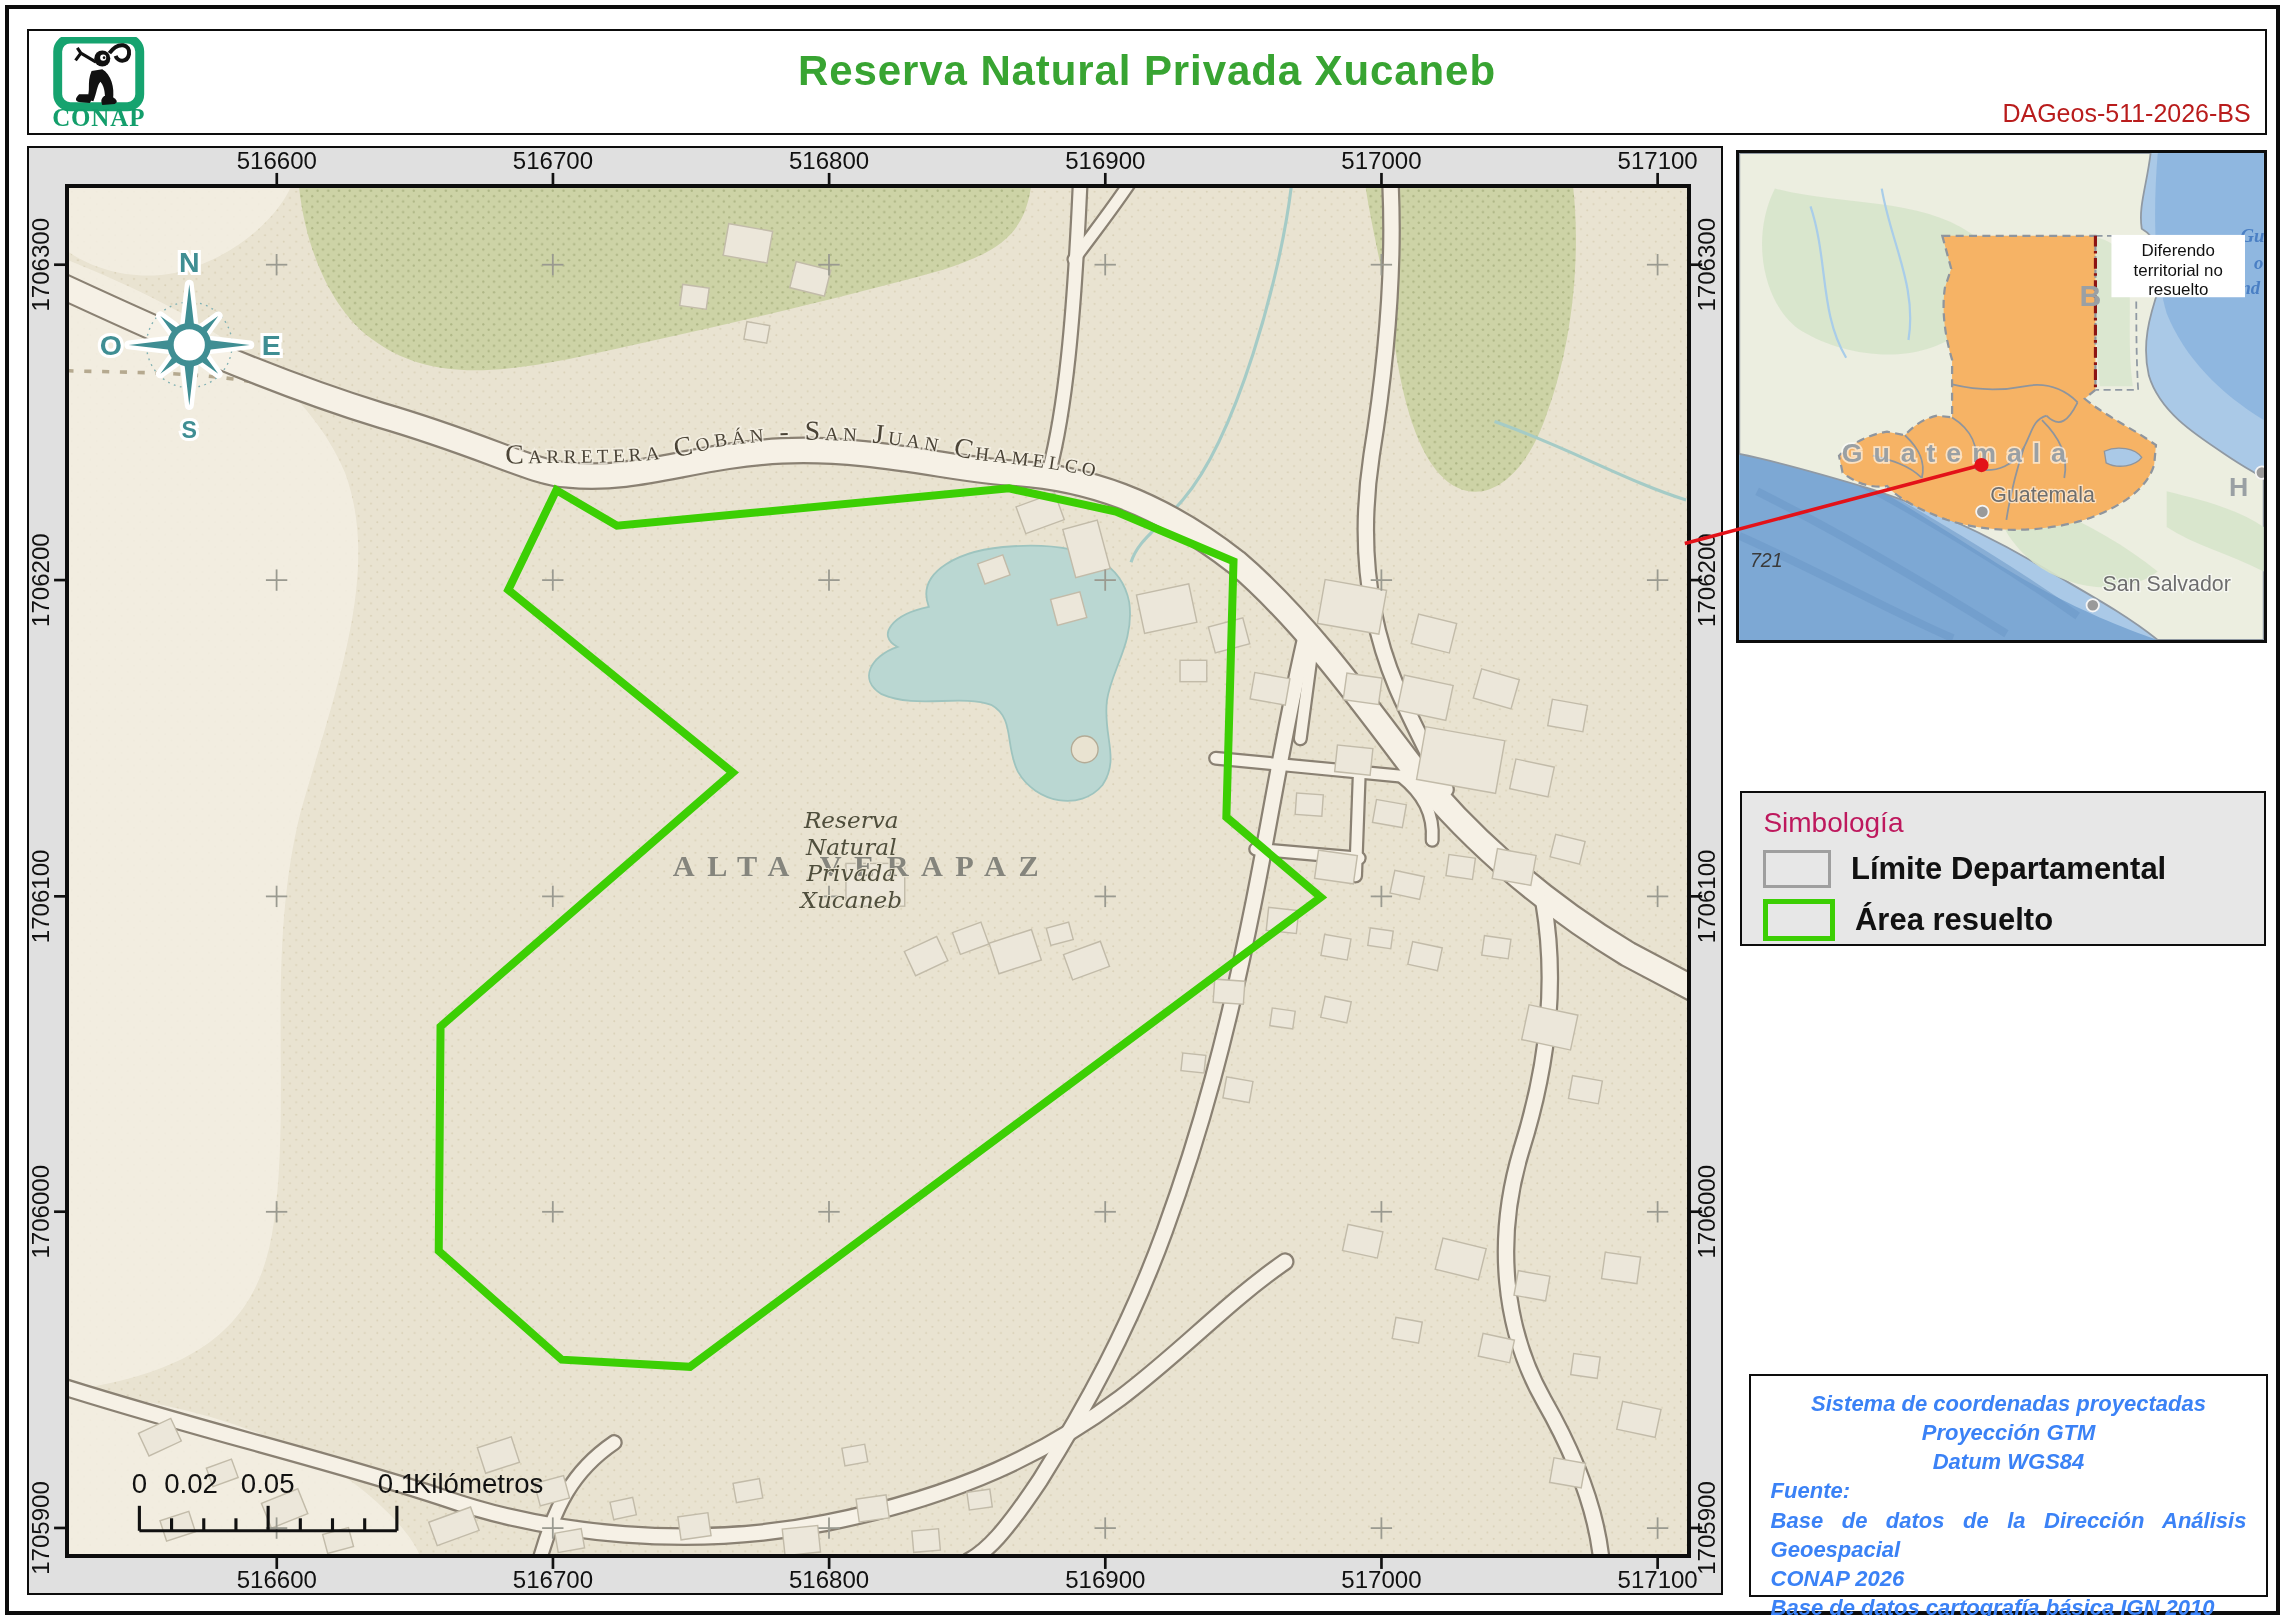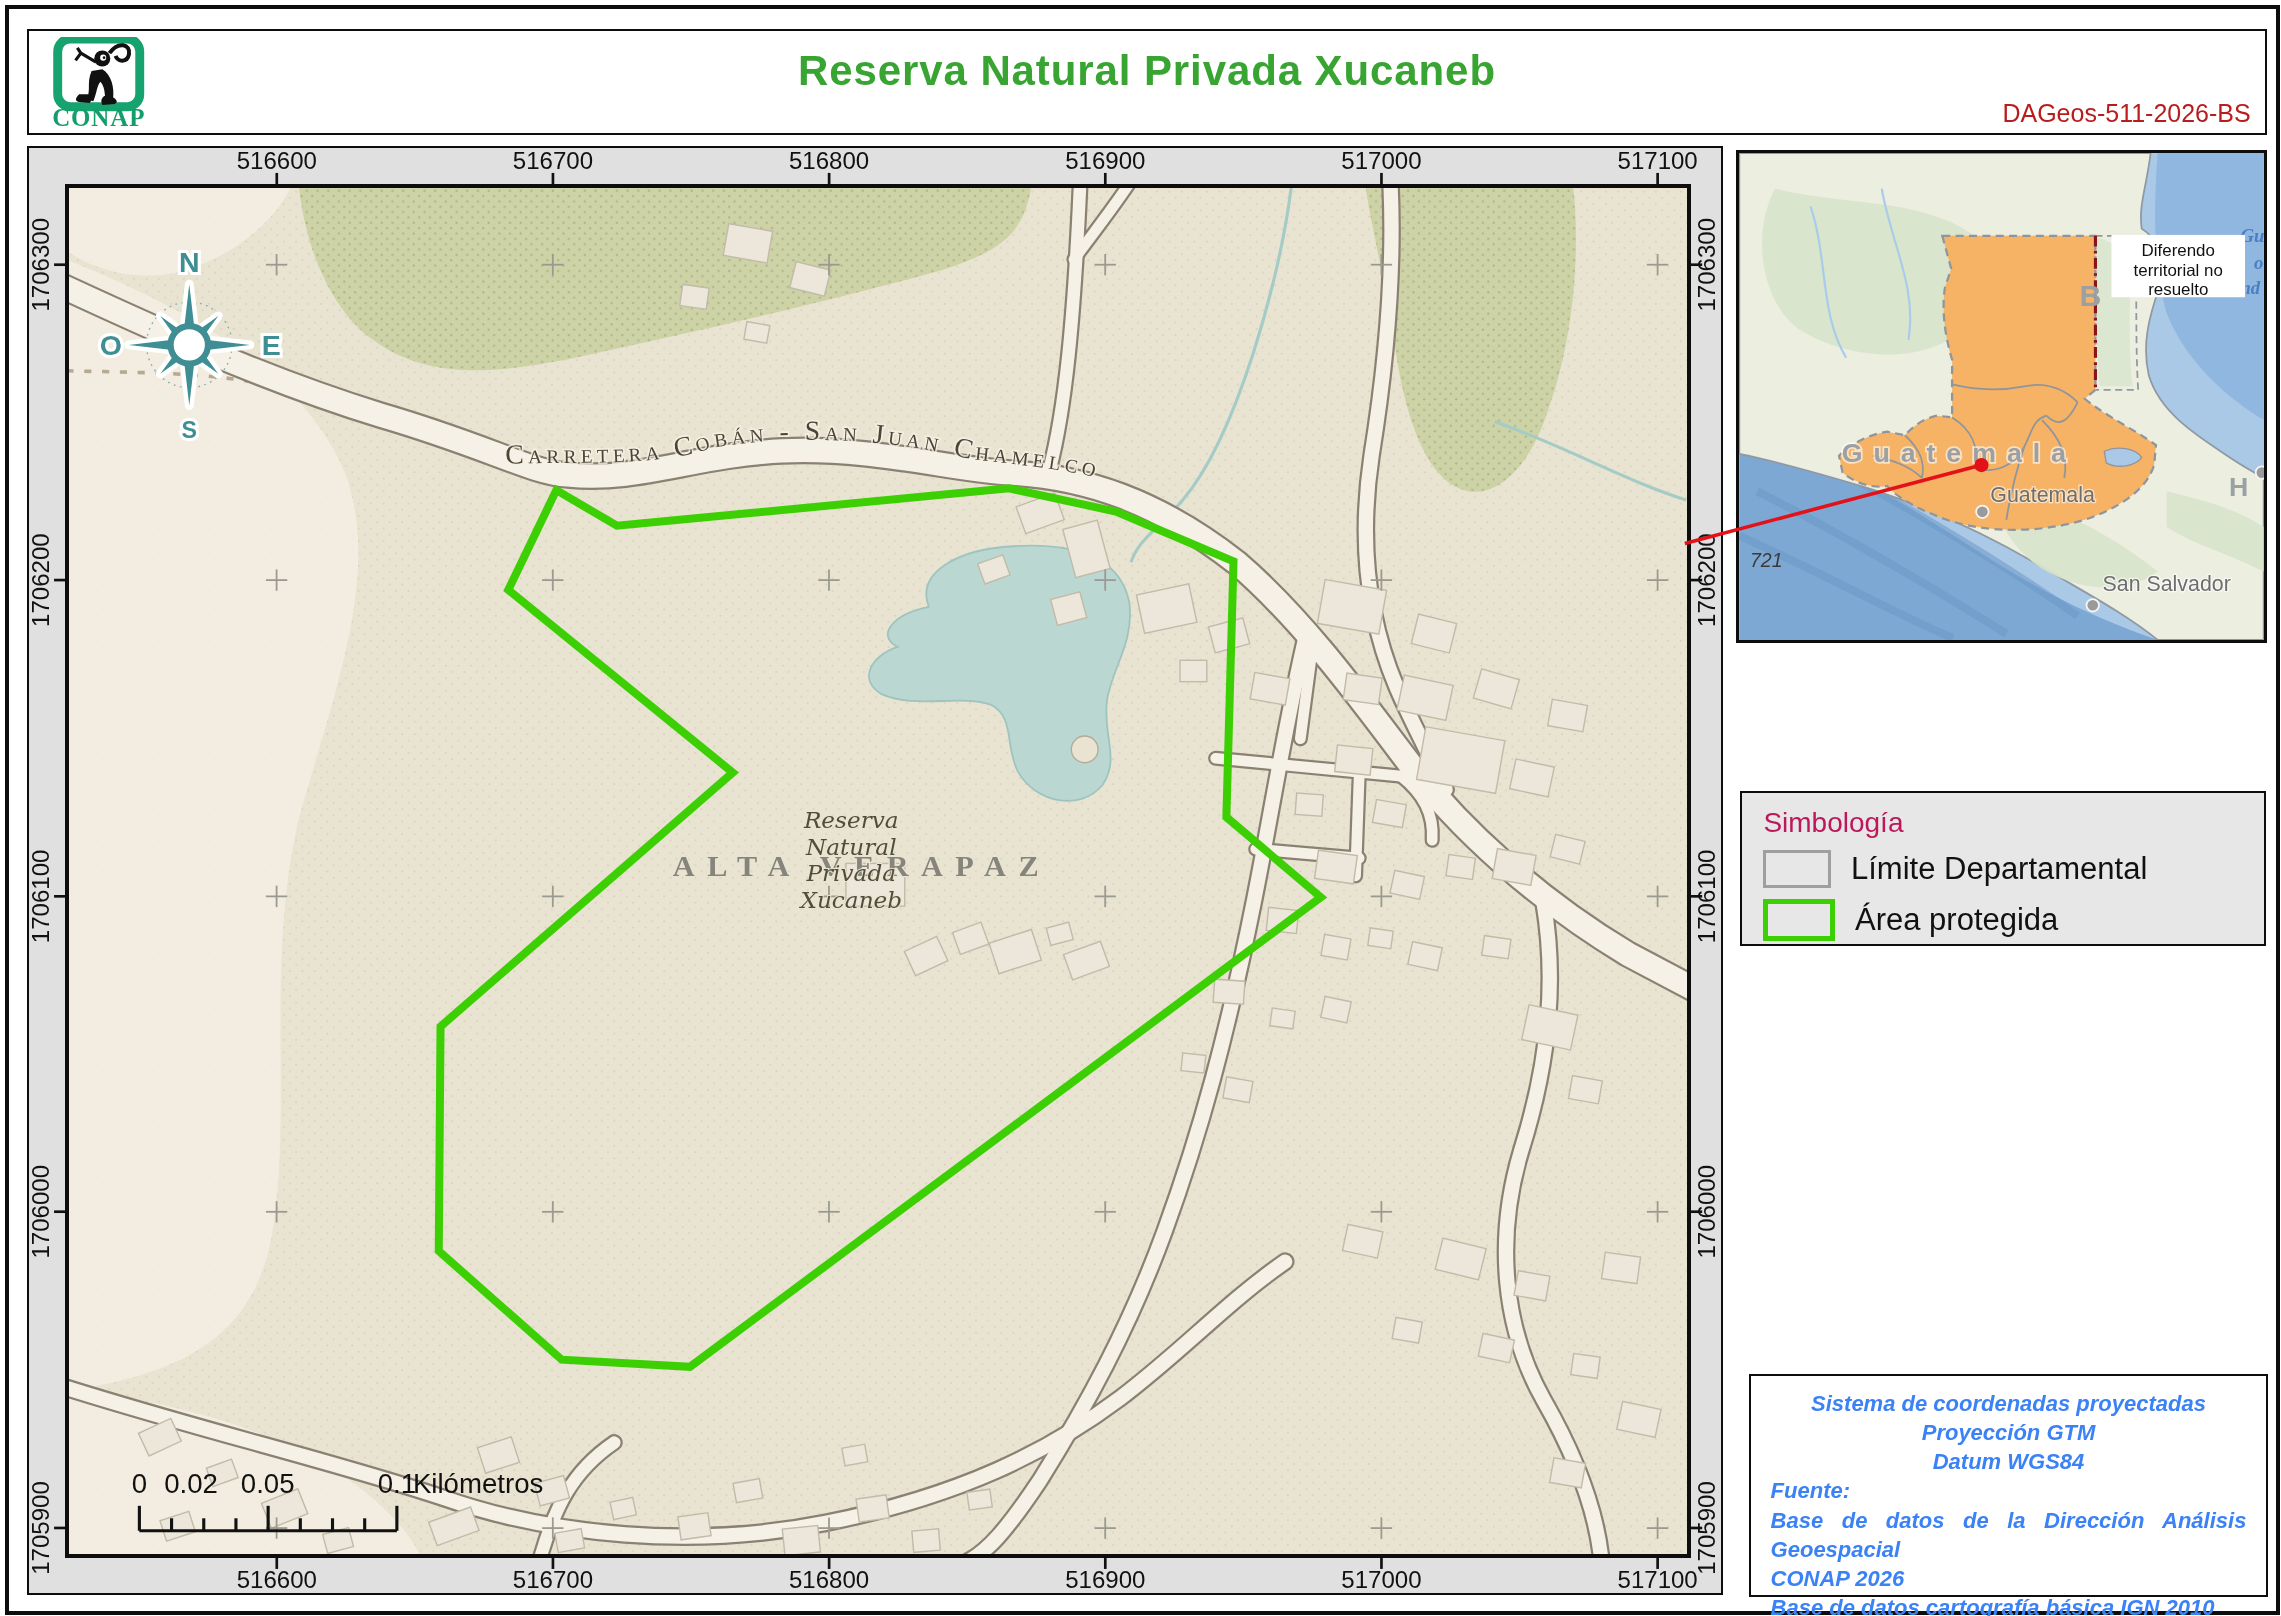--- a/index.html
+++ b/index.html
@@ -7,21 +7,21 @@
   .page-border{position:absolute;left:4.5px;top:4.5px;width:2267px;height:1602px;border:4.5px solid #0d0d0d;}
   .header{position:absolute;left:27px;top:28.5px;width:2236px;height:102px;border:2.7px solid #0d0d0d;background:#fff;}
   .header .title{position:absolute;left:0;right:0;top:16px;text-align:center;font-size:42px;font-weight:600;color:#38a432;letter-spacing:0.9px;}
   .doc-id{position:absolute;right:14.3px;bottom:4.5px;font-size:25px;color:#b91c1c;}
   .logo{position:absolute;left:18px;top:6.2px;width:107px;height:93px;}
   .map-collar{position:absolute;left:27px;top:146px;width:1692px;height:1445px;border:2.7px solid #0d0d0d;background:#e0e0e0;text-align:right;}
   .map-frame{position:absolute;left:36px;top:36px;width:1618px;height:1366px;border:4.5px solid #0d0d0d;background:#e9e3d1;overflow:hidden;}
   .inset{position:absolute;left:1736px;top:150px;width:525px;height:487px;border:3.6px solid #0d0d0d;background:#aac9e7;overflow:hidden;}
   .legend{position:absolute;left:1740px;top:791px;width:522px;height:151px;border:2.7px solid #0d0d0d;background:#e7e7e7;}
   .legend .legend-title{font-size:28px;color:#be185d;margin:14.3px 0 9px 21.4px;}
-  .legend-row{display:flex;align-items:center;margin:10.7px 0 0 21.4px;}
+  .legend-row{display:flex;align-items:center;margin:10.7px 0 0 21.4px;font-weight:bold;}
   .legend-swatch{width:62px;height:32px;margin-right:19.6px;flex:0 0 auto;}
   .sw-departmental{border:3.6px solid #9f9f9f;background:#e7e7e7;}
   .sw-protected{border:5.3px solid #3ccf04;background:#e7e7e7;}
   .legend-row .lbl{font-size:31px;color:#111;}
   .credits{position:absolute;left:1749px;top:1374px;width:519px;height:223px;border:2.7px solid #0d0d0d;background:#fff;box-sizing:border-box;padding:12.5px 19.6px;font-style:italic;font-weight:bold;font-size:22px;line-height:1.33;color:#3b82f6;}
   .credits .c{text-align:center;}
   .credits .l{text-align:left;}
   .credits .j{text-align:justify;text-align-last:justify;}
   .overlay{position:absolute;left:0;top:0;width:2281px;height:1616px;pointer-events:none;z-index:40;}
   svg{display:block;}
@@ -426,21 +426,21 @@
 </div>
 
 <div class="legend">
   <div class="legend-title">Simbología</div>
   <div class="legend-row">
     <div class="legend-swatch sw-departmental"></div>
     <div class="lbl">Límite Departamental</div>
   </div>
   <div class="legend-row">
     <div class="legend-swatch sw-protected"></div>
-    <div class="lbl">Área protegida</div>
+    <div class="lbl">Área resuelto</div>
   </div>
 </div>
 
 <div class="credits" id="credits-box">
     <div class="c">Sistema de coordenadas proyectadas</div>
     <div class="c">Proyección GTM</div>
     <div class="c">Datum WGS84</div>
     <div class="l">Fuente:</div>
     <div class="j">Base de datos de la Dirección Análisis Geoespacial</div>
     <div class="l">CONAP 2026</div>

